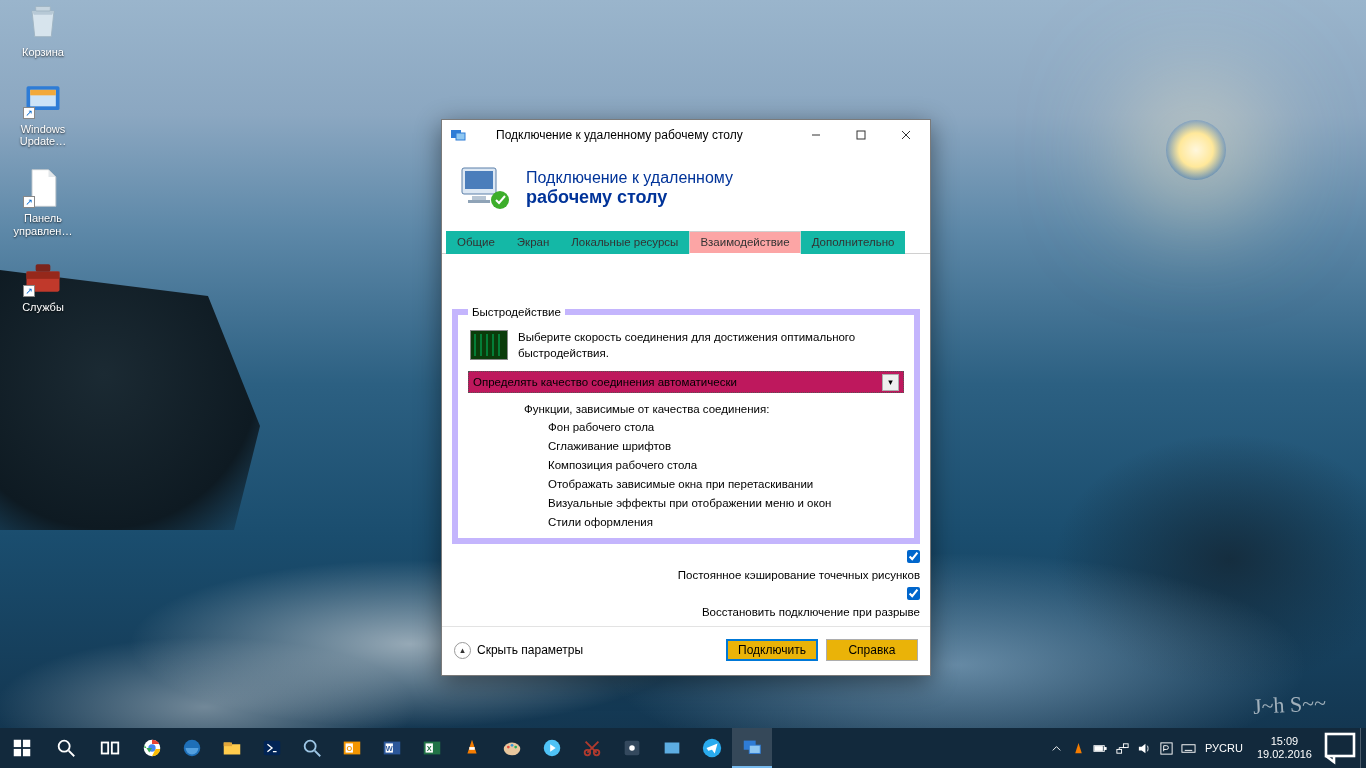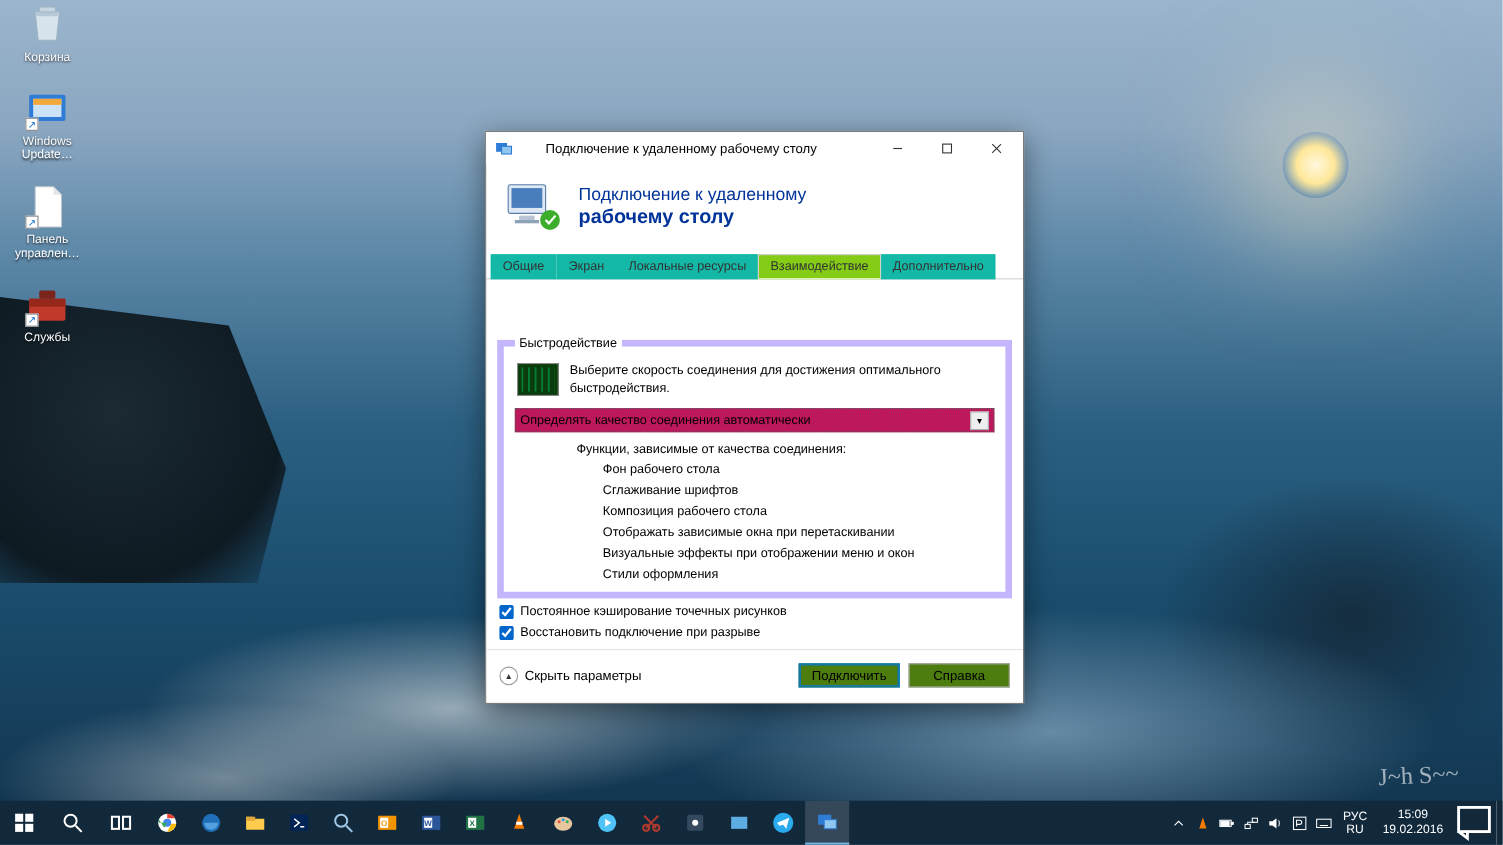--- a/index.html
+++ b/index.html
@@ -50,53 +50,53 @@
   .titlebar .ttitle { flex:1; font-size:12px; color:#000;margin-left:24px; }
   .titlebar .wbtn { width:45px; height:29px; display:flex; align-items:center; justify-content:center; color:#333; cursor:pointer; }
 
   .header-banner { display:flex; align-items:center; gap:12px; padding:10px 16px 14px 16px; }
   .header-banner .big-icon { width:56px; height:56px; }
   .header-banner .htext .line1 { color:#003399; font-size:16px; }
   .header-banner .htext .line2 { color:#003399; font-size:18px; font-weight:700; }
 
   .tabs { display:flex; border-bottom:1px solid #D0D0D0; padding:0 4px; gap:0; font-size:11.5px; }
   .tab { padding:4px 10px 5px 10px; border:1px solid transparent; border-bottom:none; cursor:pointer; background:#14b8a6; position:relative; top:1px; color:#333; }
-  .tab.active { border-color:#D0D0D0; background:#84cc16; border-bottom:1px solid #fff; }
+  .tab.active { border-color:#D0D0D0; background:#fca5a5; border-bottom:1px solid #fff; }
 
   .tab-content { padding:8px 10px 8px 10px; }
   fieldset.group { border:6px solid #c4b5fd; padding:8px 10px 10px 10px;margin-top:44px; }
   fieldset.group legend { font-size:11.5px; padding:0 4px; }
   .perf-row { display:flex; align-items:flex-start; gap:10px; margin:4px 2px 10px 2px; }
   .perf-row .perf-icon { width:38px; height:30px; background:#0B3C0B; border:1px solid #888; position:relative; }
   .perf-row .perf-icon::after{ content:""; position:absolute; inset:3px; background:linear-gradient(90deg,#0A5 0 2px, transparent 2px 6px) repeat; background-size:6px 100%; opacity:.6;}
   .perf-row .perf-text { font-size:11.5px; line-height:1.35; color:#000; flex:1; }
   .combo { width:100%; display:flex; align-items:center; border:1px dotted #555; height:22px; background:#be185d; padding:0 4px; font-size:11.5px; cursor:pointer; }
   .combo .arrow { margin-left:auto; border:1px solid #ADADAD; width:17px; height:17px; display:flex; align-items:center; justify-content:center; font-size:9px; background:#efefef; }
   .func-label { font-size:11.5px; margin:10px 0 6px 56px; }
   .func-list { margin-left:80px; display:flex; flex-direction:column; gap:7px; font-size:11.5px; }
-  .chk-row { display:flex; align-items:flex-start; gap:6px; font-size:11.5px; margin-top:6px; padding-left:2px; }
+  .chk-row { display:flex; align-items:flex-end; gap:6px; font-size:11.5px; margin-top:6px; padding-left:2px;flex-direction:column; }
   .chk-row input { width:13px; height:13px; accent-color:#0066cc; }
 
   .bottom-bar { display:flex; align-items:center; gap:8px; padding:12px 12px 14px 12px; border-top:1px solid #E3E3E3; }
   .hide-params { display:flex; align-items:center; gap:6px; font-size:12px; color:#000; cursor:pointer; }
   .hide-params .circ { width:17px; height:17px; border:1px solid #9A9A9A; border-radius:50%; display:flex; align-items:center; justify-content:center; font-size:9px; color:#333; background:#fff; }
-  .btn { padding:3px 0; width:92px; text-align:center; border:1px solid #ADADAD; background:#4d7c0f; font-size:12px; cursor:pointer; }
+  .btn { padding:3px 0; width:92px; text-align:center; border:1px solid #ADADAD; background:#eab308; font-size:12px; cursor:pointer; }
   .btn.default { border-color:#0078D7; box-shadow: inset 0 0 0 1px #0078D7; }
 
   
   .taskbar { position:absolute; left:0; right:0; bottom:0; height:40px; background:#12293C; display:flex; align-items:center; }
   .tb-left { display:flex; align-items:center; height:100%; }
   .tb-item { width:44px; height:40px; display:flex; align-items:center; justify-content:center; cursor:pointer; }
   .tb-item.narrow { width:40px; }
   .tb-item.active { background:rgba(255,255,255,0.15); border-bottom:2px solid #76B9ED; }
   .tb-item svg, .tb-item .emj { width:22px; height:22px; font-size:18px; color:#fff; }
   .tb-right { margin-left:auto; display:flex; align-items:center; height:100%; color:#fff; font-size:11px; }
   .tray-ico { width:22px; height:40px; display:flex; align-items:center; justify-content:center; cursor:pointer; }
   .tray-ico svg { width:15px; height:15px; }
-  .lang { display:flex; flex-direction:column; align-items:center; justify-content:center; padding:0 6px; font-size:11px; line-height:1.1; cursor:pointer;}
+  .lang { display:flex; flex-direction:row; align-items:center; justify-content:center; padding:0 6px; font-size:11px; line-height:1.1; cursor:pointer;}
   .clock { display:flex; flex-direction:column; align-items:center; justify-content:flex-end; padding:0 8px; font-size:11px; line-height:1.15; cursor:pointer;}
   .notif { width:40px; height:40px; display:flex; align-items:center; justify-content:center; cursor:pointer;}
 
   .signature { position:absolute; right:40px; bottom:50px; color:rgba(255,255,255,0.6); font-family:cursive; font-size:22px; transform:rotate(-3deg); pointer-events:none;}
 </style>
 </head>
 <body>
 
 <div class="sun"></div>
 <div class="dark-rock"></div>

